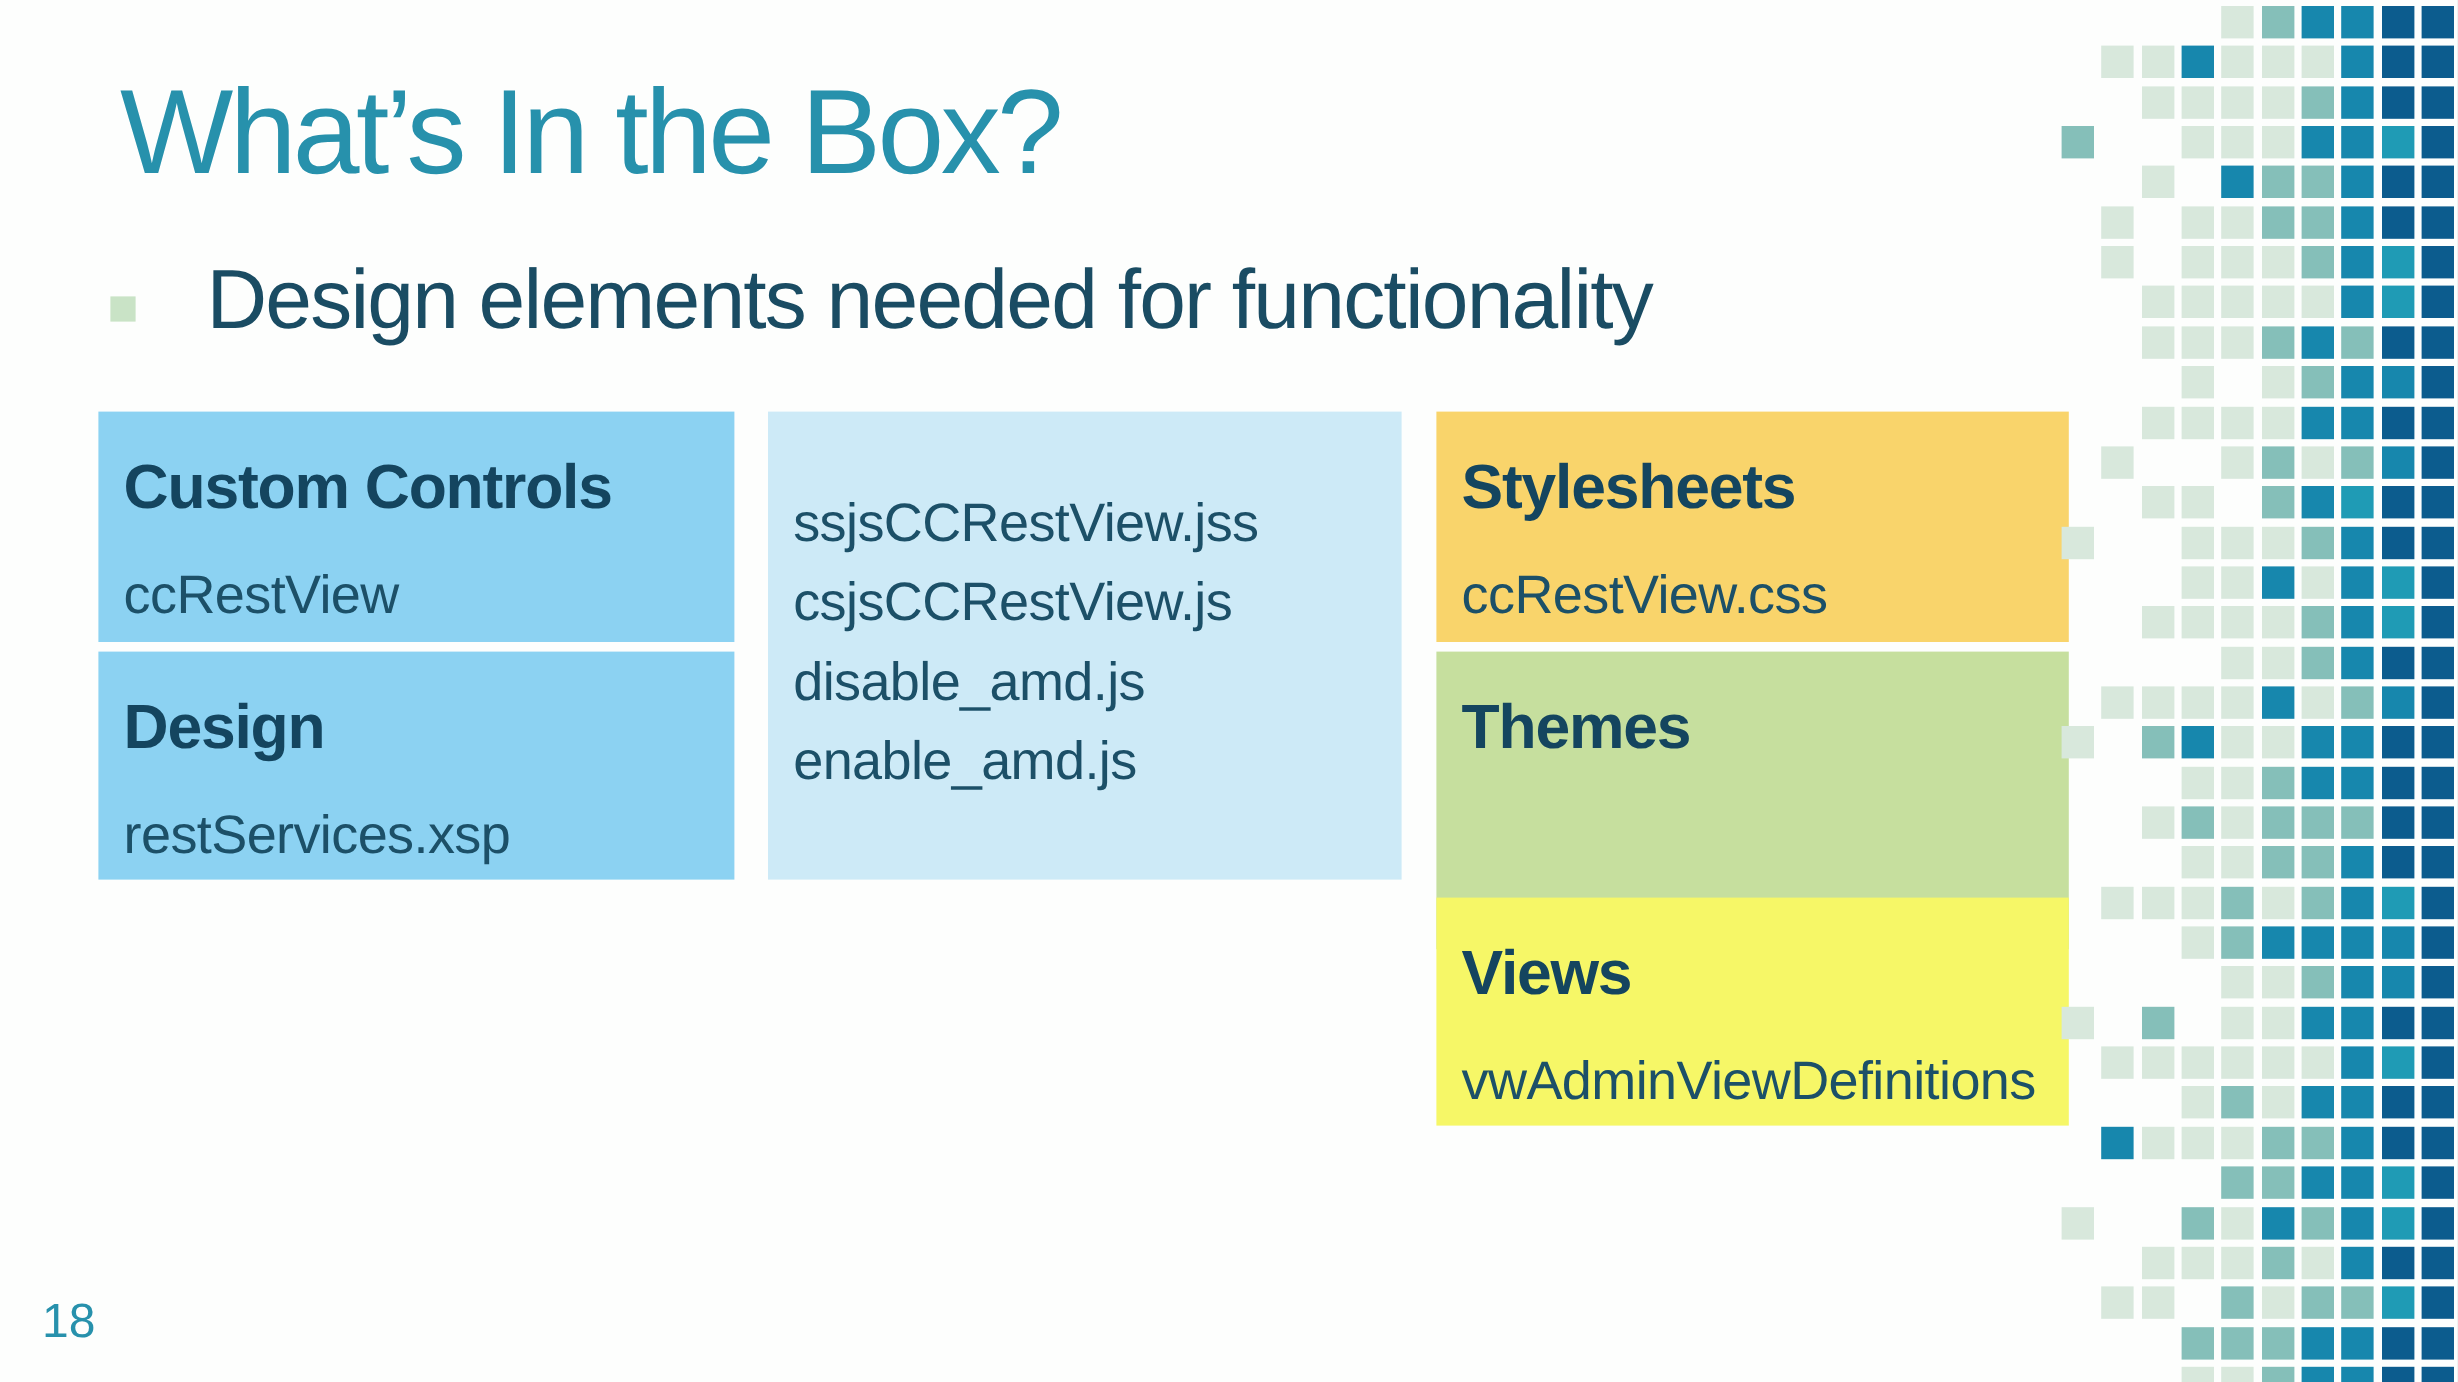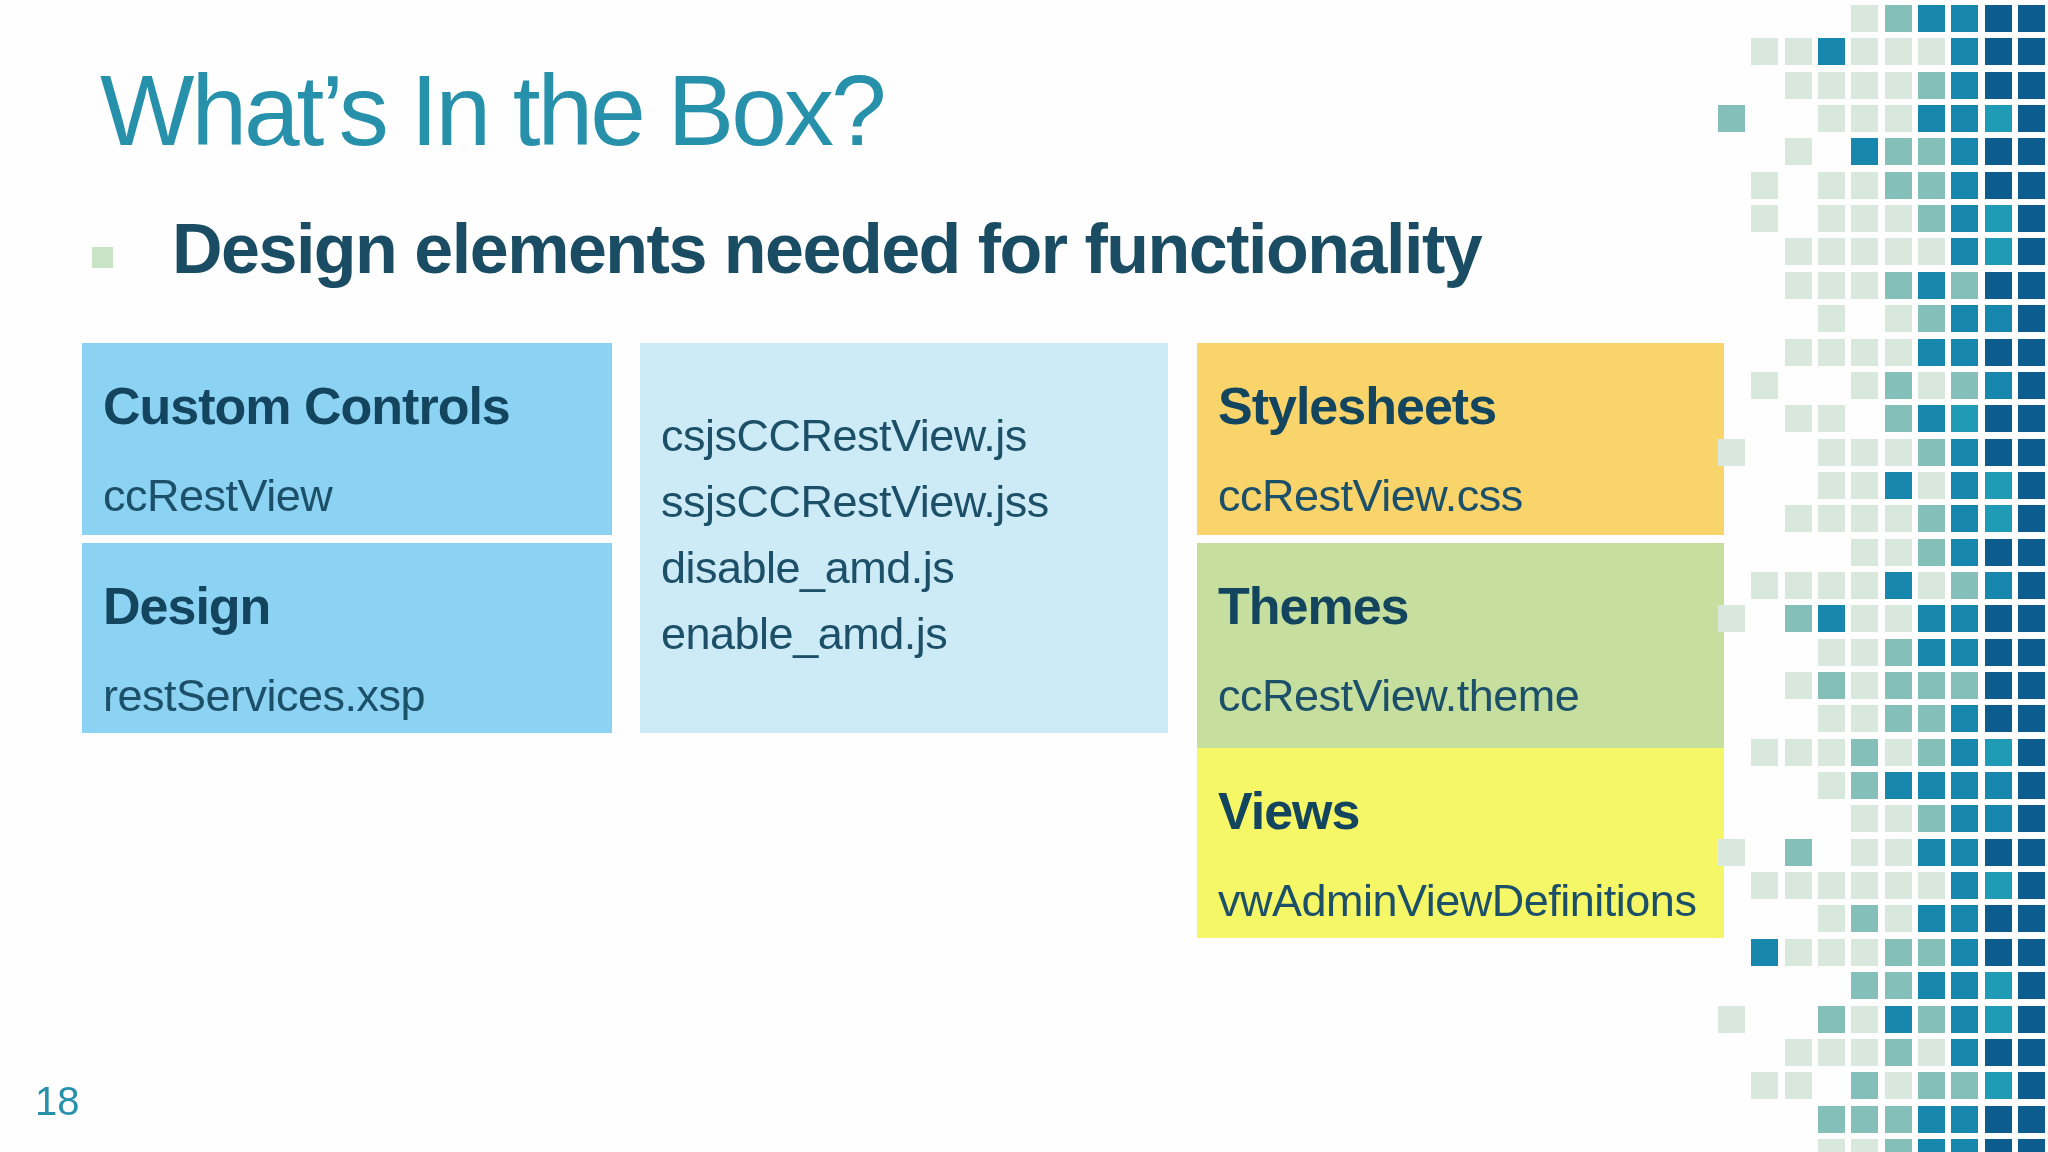--- a/index.html
+++ b/index.html
@@ -16,21 +16,21 @@
     letter-spacing:-3px;
     color:#2791ac;
     white-space:nowrap;
   }
   .bullet-square{
     position:absolute;left:92px;top:247px;
     width:21px;height:21px;background:#c9e3c6;
   }
   .bullet-text{
     position:absolute;left:172px;top:214px;
-    font-size:70px;line-height:1;font-weight:700;
+    font-size:70px;line-height:1;font-weight:400;
     letter-spacing:-1.5px;
     color:#1a4c63;
     white-space:nowrap;
   }
   .box{
     position:absolute;
     box-sizing:border-box;
     padding:34px 18px 0 21px;
     overflow:hidden;
   }
@@ -84,39 +84,36 @@
 
   <div class="box" id="box-xpages" style="background: rgb(140, 210, 242);">
     <div class="box-title">Design</div>
     <div class="box-items">
         <div class="box-item">restServices.xsp</div>
       </div>
   </div>
 
   <div class="box" id="box-script-libs" style="background: rgb(205, 234, 247);">
     <div class="box-items">
+        <div class="box-item">ssjsCCRestView.jss</div>
         <div class="box-item">csjsCCRestView.js</div>
-        <div class="box-item">ssjsCCRestView.jss</div>
         <div class="box-item">disable_amd.js</div>
         <div class="box-item">enable_amd.js</div>
       </div>
   </div>
 
   <div class="box" id="box-stylesheets" style="background: rgb(249, 212, 107);">
     <div class="box-title">Stylesheets</div>
     <div class="box-items">
         <div class="box-item">ccRestView.css</div>
       </div>
   </div>
 
   <div class="box" id="box-themes" style="background: rgb(198, 223, 158);">
     <div class="box-title">Themes</div>
-    <div class="box-items">
-        <div class="box-item">ccRestView.theme</div>
-      </div>
   </div>
 
   <div class="box" id="box-views" style="background: rgb(246, 247, 103);">
     <div class="box-title">Views</div>
     <div class="box-items">
         <div class="box-item">vwAdminViewDefinitions</div>
       </div>
   </div>
 
   <div class="mosaic" id="mosaic">

